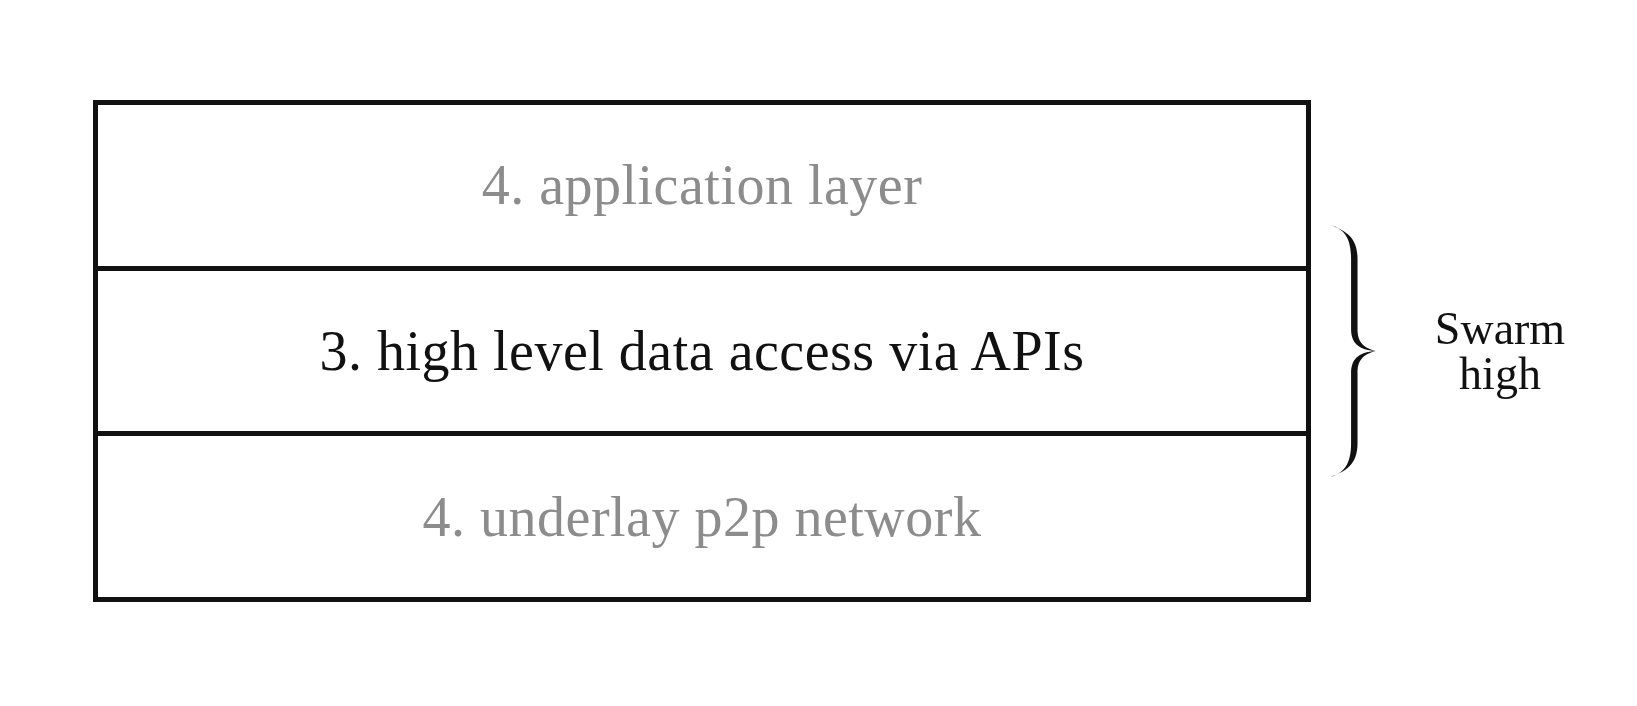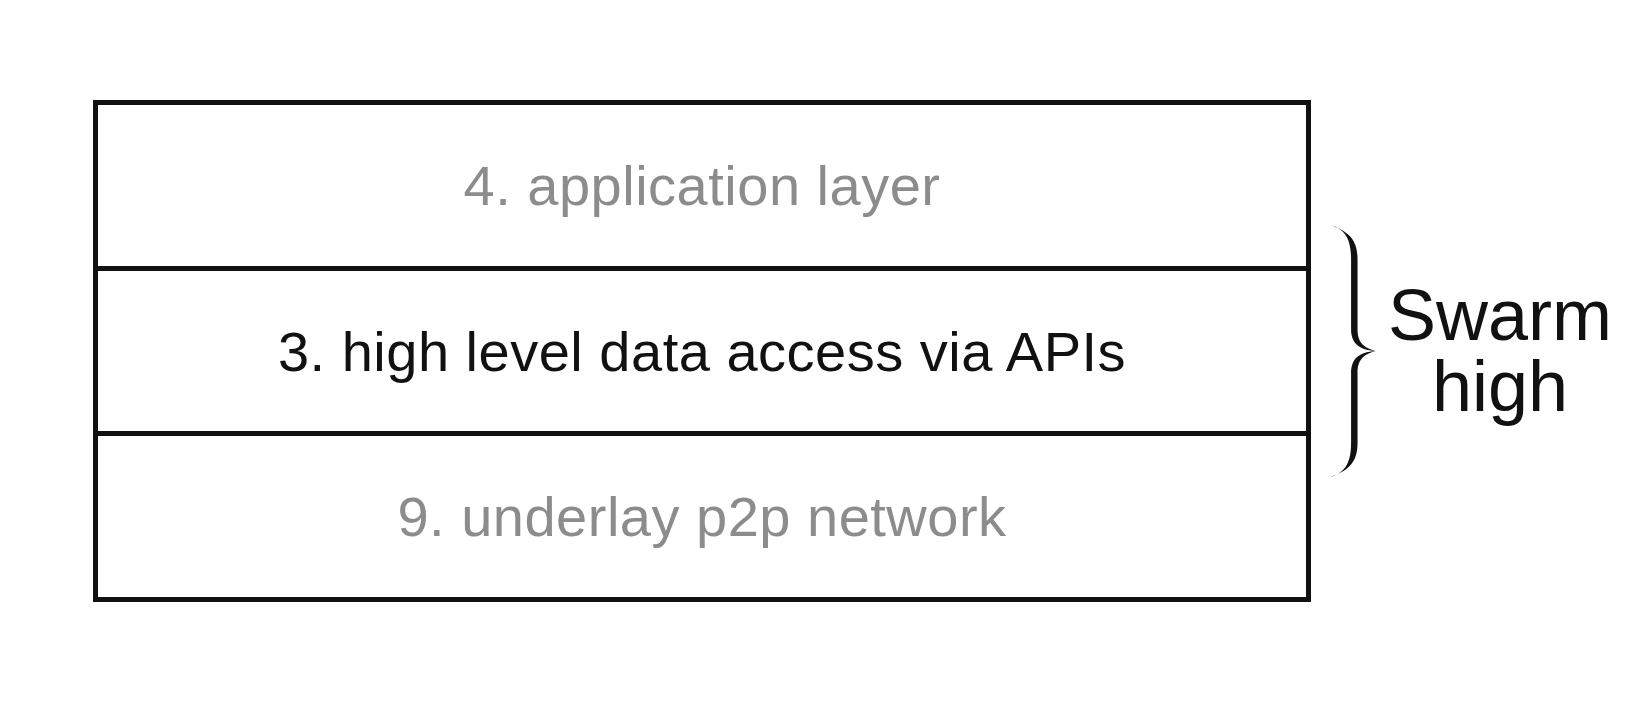--- a/index.html
+++ b/index.html
@@ -5,21 +5,21 @@
   html, body {
     margin: 0;
     padding: 0;
     background: #ffffff;
   }
   .canvas {
     position: relative;
     width: 1637px;
     height: 706px;
     background: var(--bg, #ffffff);
-    font-family: Liberation Sans, sans-serif;
+    font-family: Liberation Serif, serif;
     overflow: hidden;
   }
   .stack-box {
     position: absolute;
     left: 93px;
     top: 100px;
     width: 1218px;
     height: 502px;
     box-sizing: border-box;
     border: 5px solid var(--ink, #111111);
@@ -56,40 +56,40 @@
   .core-label {
     position: absolute;
     left: 1375px;
     top: 225px;
     width: 250px;
     height: 252px;
     display: flex;
     flex-direction: column;
     align-items: center;
     justify-content: center;
-    font-size: 72px;
+    font-size: 46px;
     line-height: 0.98;
     color: var(--ink, #111111);
     text-align: center;
   }
 </style>
 </head>
 <body>
 
 <div class="canvas" style="--ink: #111111; --muted: #8c8c8c; --bg: #ffffff;">
 
   <div class="stack-box">
     <div class="layer-row muted">
       <span>4. application layer</span>
     </div>
     <div class="layer-row strong">
       <span>3. high level data access via APIs</span>
     </div>
     <div class="layer-row muted">
-      <span>9. underlay p2p network</span>
+      <span>4. underlay p2p network</span>
     </div>
   </div>
 
   <div class="core-brace">
     <svg viewBox="0 0 52 252" preserveAspectRatio="none" aria-hidden="true">
       <path fill="#111111" d="
         M 8 0
         C 20 4, 27 12, 27 34
         L 27 104
         C 27 117, 33 125, 50 126

